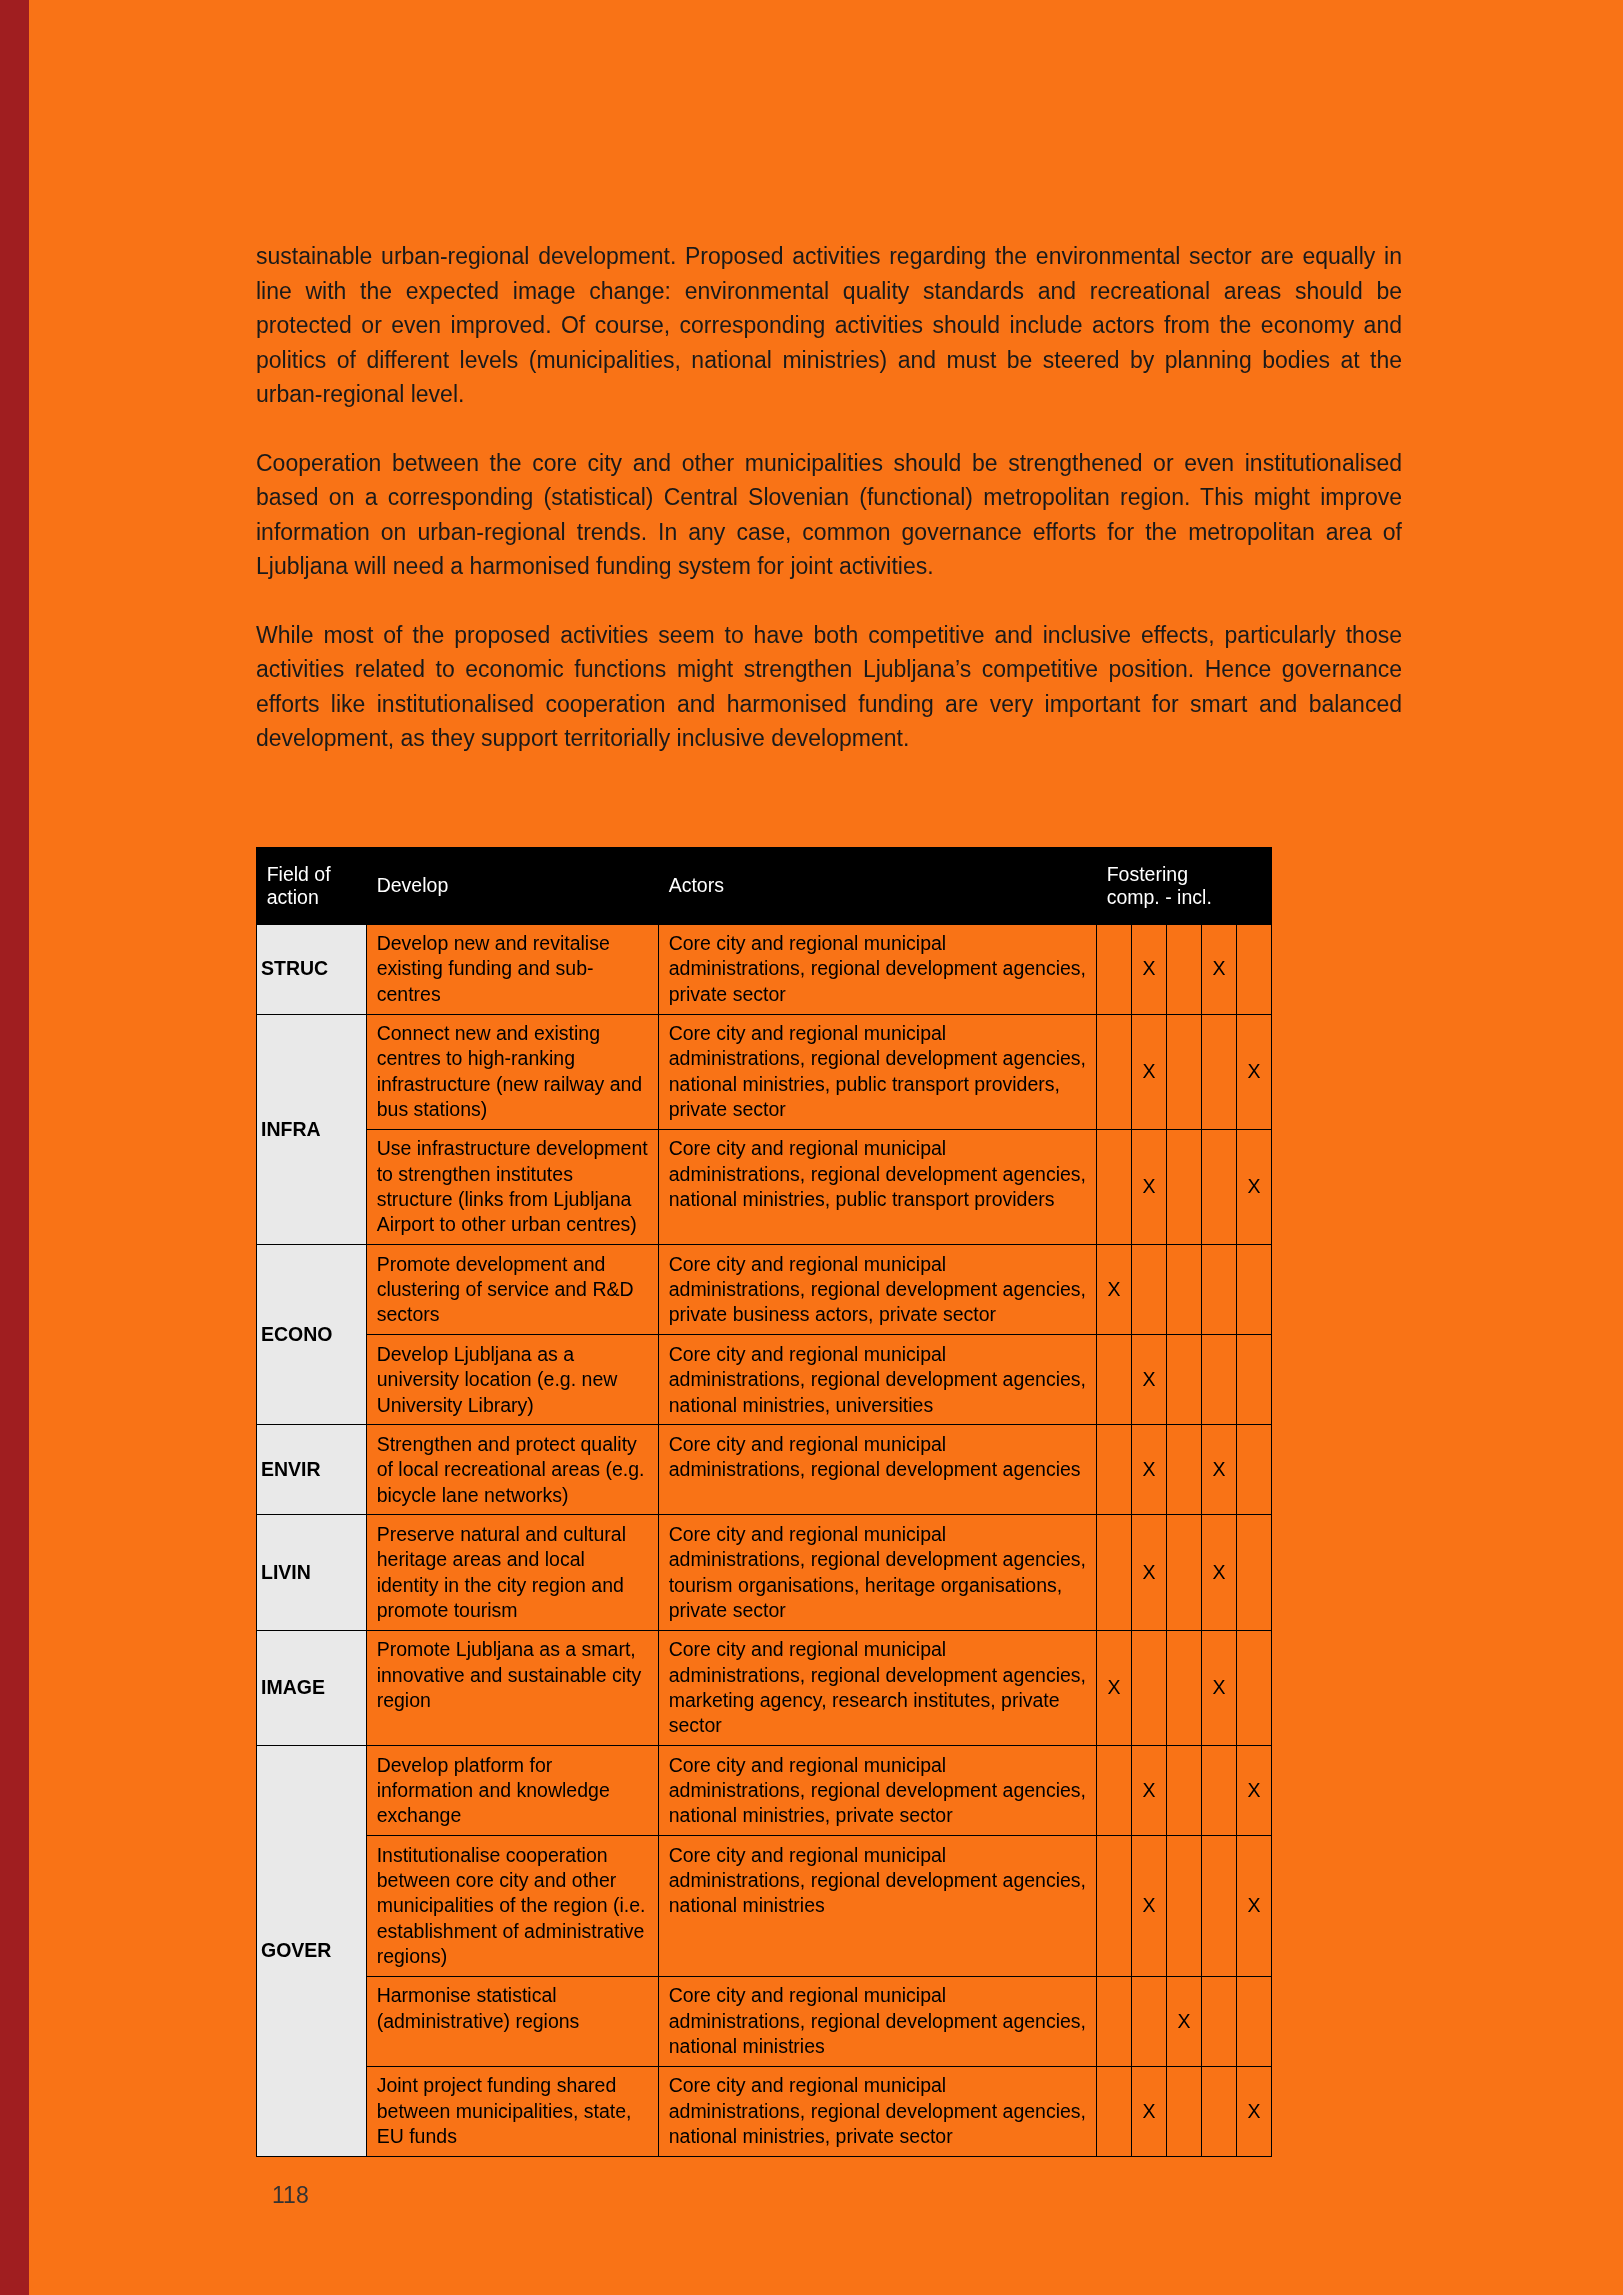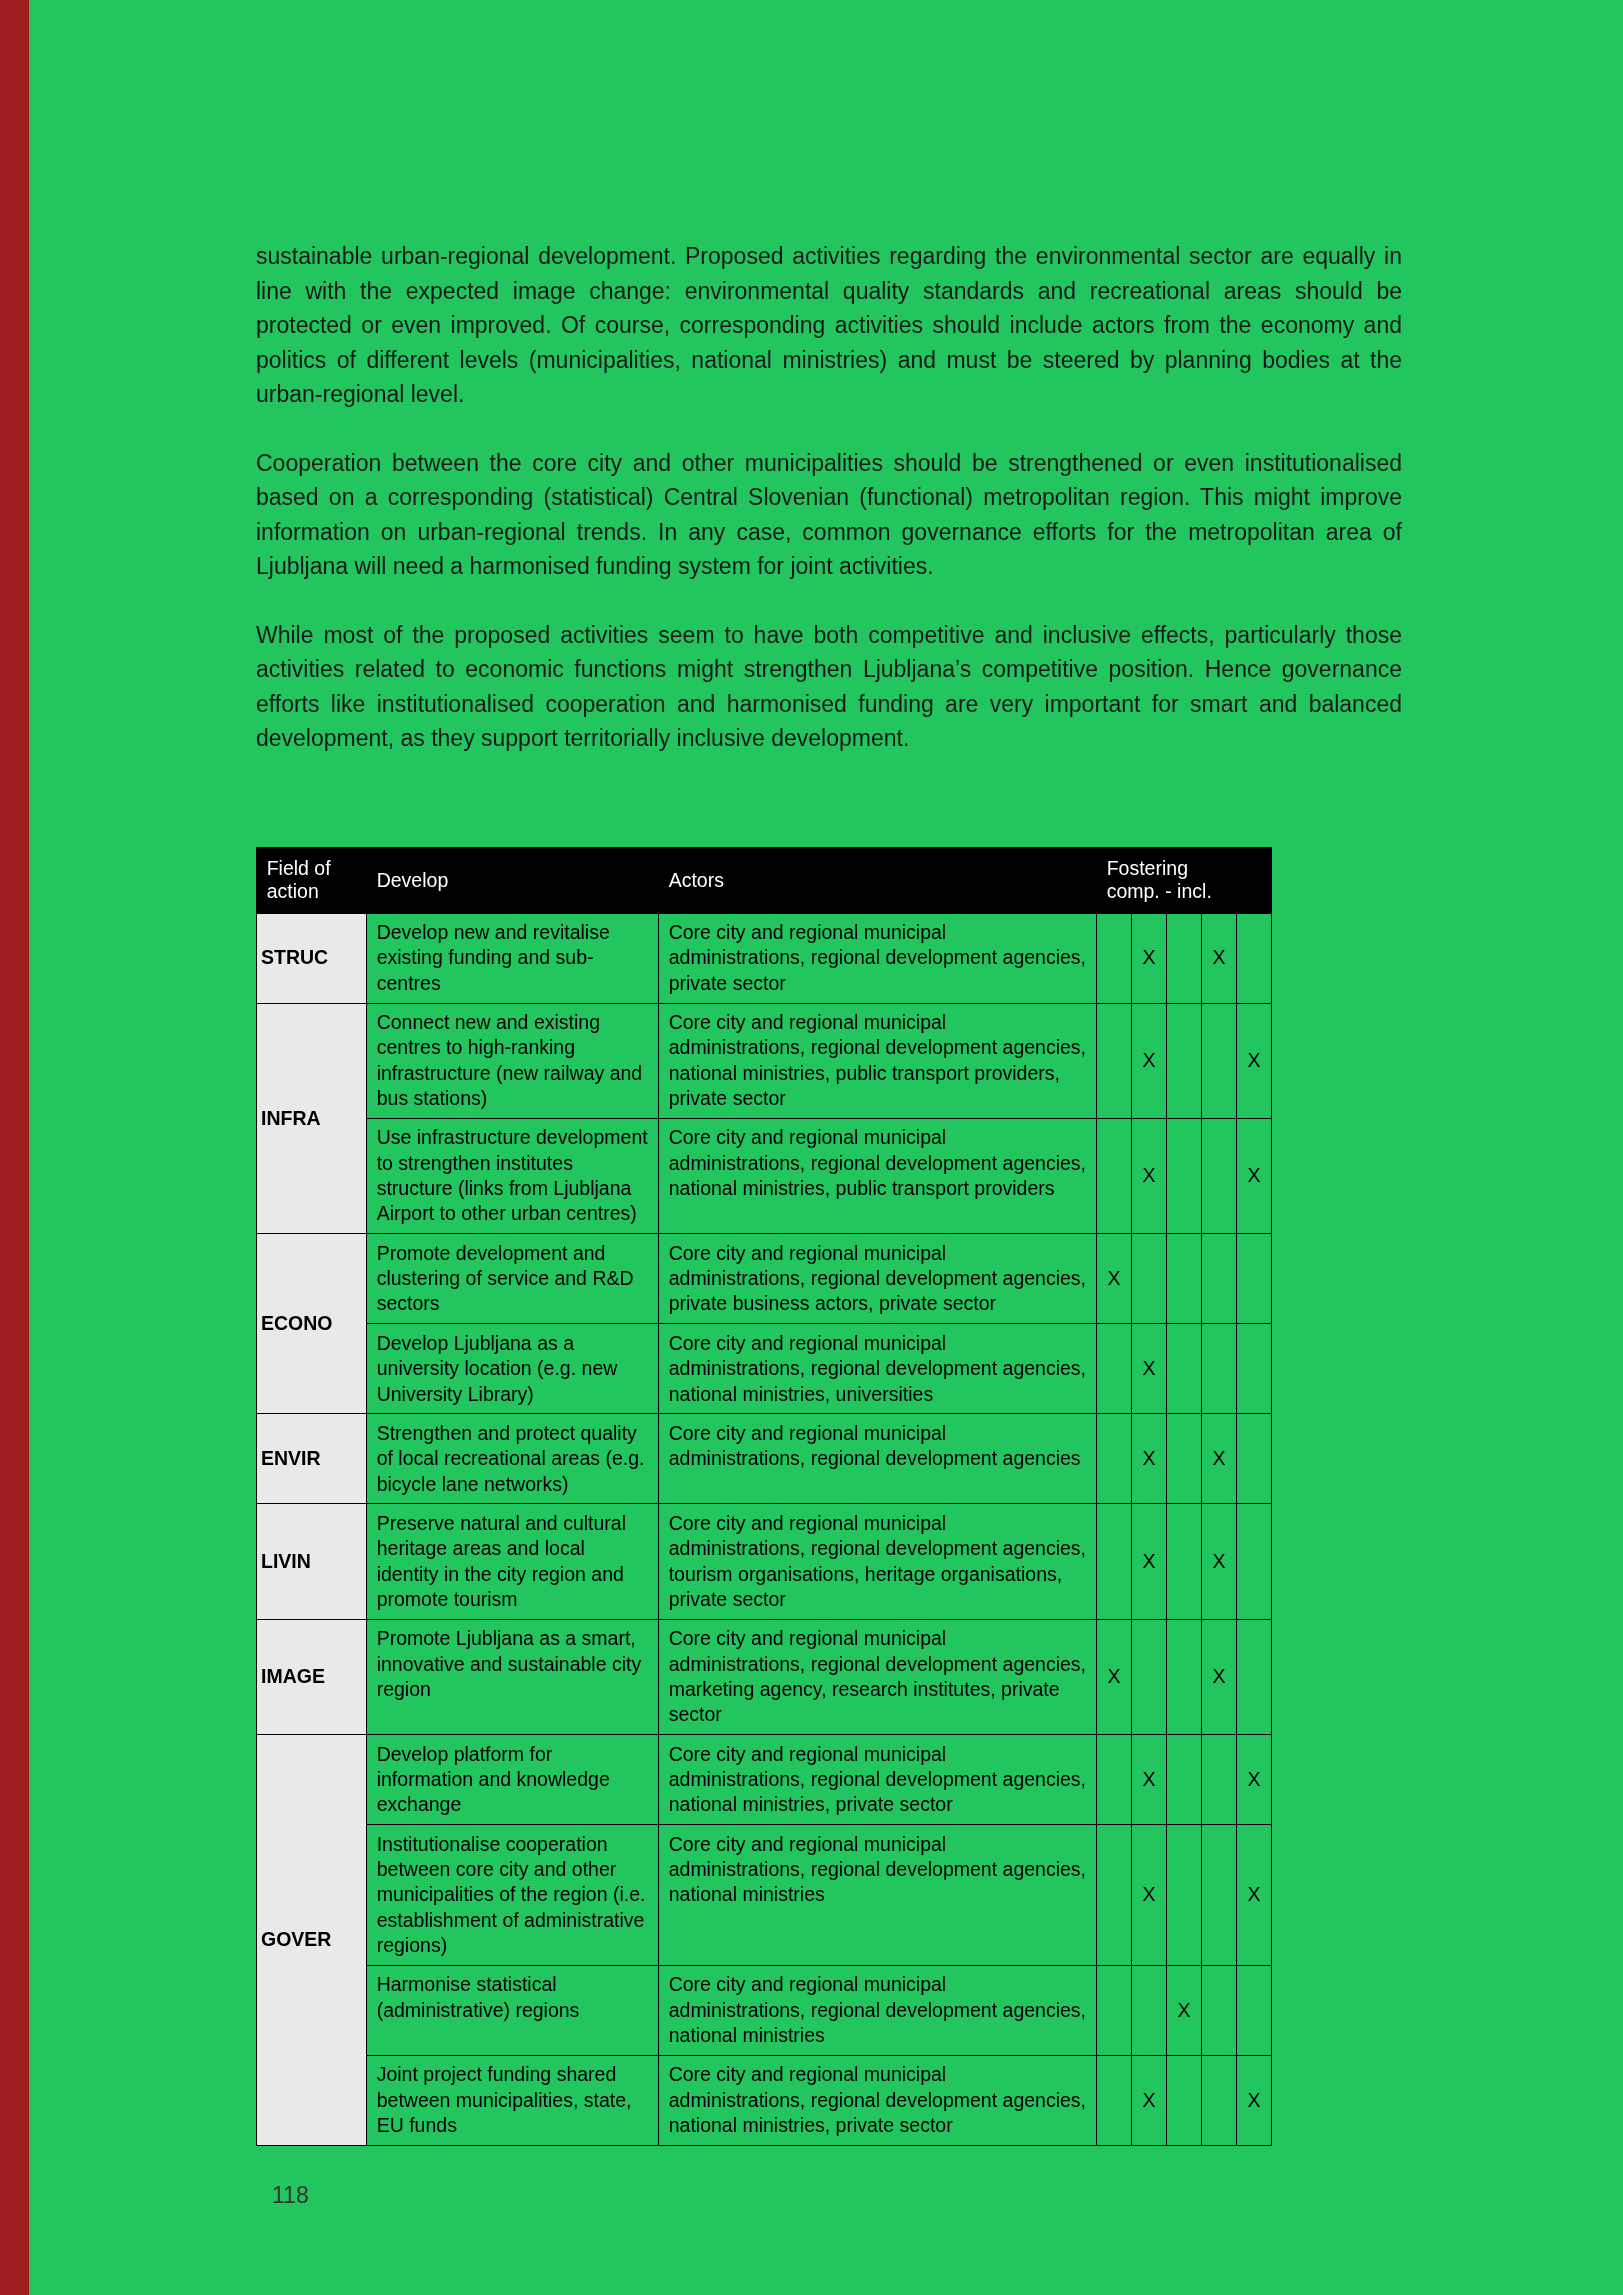--- a/index.html
+++ b/index.html
@@ -9,21 +9,21 @@
     --text-color: #1a1a1a;
   }
   * { box-sizing: border-box; }
   html, body { margin: 0; padding: 0; }
   body { background: #ffffff; font-family: "Liberation Sans", sans-serif; }
 
   .page {
     position: relative;
     width: 1623px;
     height: 2295px;
-    background: #22c55e;
+    background: #f97316;
     overflow: hidden;
   }
 
   .stripe {
     position: absolute;
     left: 0; top: 0;
     width: 29px; height: 100%;
     background: var(--stripe-red, #a01e20);
   }
 
@@ -73,21 +73,21 @@
     font-weight: bold;
     vertical-align: middle;
     padding-left: 4px;
   }
   table.agenda td.mark {
     text-align: center;
     vertical-align: middle;
     padding: 0;
   }
 
-  tr.h95  { height: 66px;  }
+  tr.h95  { height: 77px;  }
   tr.h80  { height: 65px;  }
   tr.h100 { height: 81px; padding-left: 33px; }
   tr.h105 { height: 85px; }
   tr.h110 { height: 89px; }
   tr.h115 { height: 93px; }
   tr.h130 { height: 106px; }
   tr.h150 { height: 122px; }
 
   .caption {
     margin-top: 13px;

